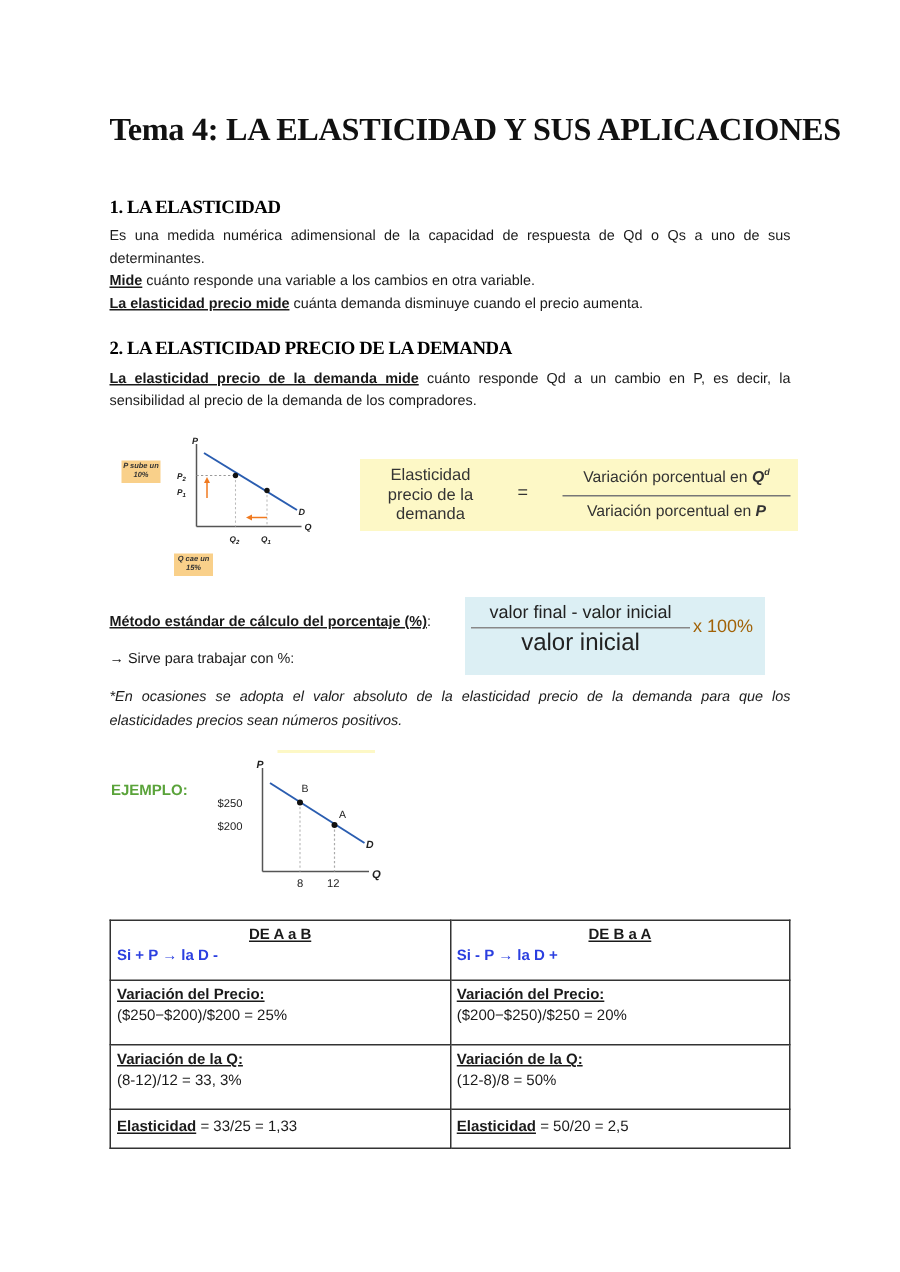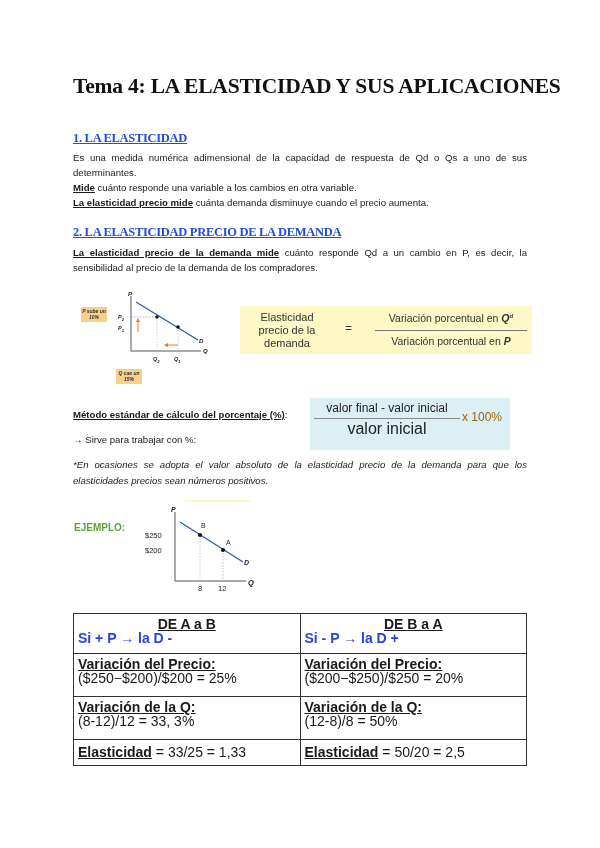--- a/index.html
+++ b/index.html
@@ -1,43 +1,43 @@
 <!DOCTYPE html>
 <html><head>
 <meta charset="utf-8">
 <style>
   html, body { margin: 0; padding: 0; background: #ffffff; }
   body { width: 600px; height: 848px; position: relative; overflow: hidden;
          font-family: "Liberation Sans", sans-serif; color: #111; }
   .abs { position: absolute; }
   .title { left: 73px; top: 74px; font-family: "Liberation Serif", serif; font-weight: bold;
            font-size: 21.5px; letter-spacing: -0.2px; color: #111; white-space: nowrap; }
-  .h2 { font-family: "Liberation Serif", serif; font-weight: bold; font-size: 12.5px; color: #1d4ed8;
-        text-decoration: underline; white-space: nowrap; letter-spacing: -0.3px; }
+  .h2 { font-family: "Liberation Serif", serif; font-weight: bold; font-size: 12.5px; color: #000000;
+        white-space: nowrap; letter-spacing: -0.3px; }
   .p { font-size: 9.6px; line-height: 15px; color: #1a1a1a; }
   .justify { text-align: justify; text-align-last: left; }
   .u { text-decoration: underline; }
   .b { font-weight: bold; }
   .formula1 { left: 240px; top: 306px; width: 292px; height: 48px; background: #fdf8c6; }
   .formula1 .lhs { position: absolute; left: 6px; top: 5px; width: 82px; text-align: center;
                    font-size: 11px; line-height: 13px; color: #333; }
   .formula1 .eq { position: absolute; left: 105px; top: 15px; font-size: 12px; color: #333; }
   .formula1 .num { position: absolute; left: 135px; top: 6px; width: 152px; text-align: center; font-size: 10.5px; color: #333; }
   .formula1 .bar { position: absolute; left: 135px; top: 24px; width: 152px; height: 1px; background: #777; }
   .formula1 .den { position: absolute; left: 135px; top: 29px; width: 152px; text-align: center; font-size: 10.5px; color: #333; }
   .formula2 { left: 310px; top: 398px; width: 200px; height: 52px; background: #dceff4; }
   .formula2 .num { position: absolute; left: 4px; top: 3px; width: 146px; text-align: center; font-size: 12px; color: #222; }
   .formula2 .bar { position: absolute; left: 4px; top: 20px; width: 146px; height: 1px; background: #888; }
   .formula2 .den { position: absolute; left: 4px; top: 22px; width: 146px; text-align: center; font-size: 16px; color: #222; }
   .formula2 .mult { position: absolute; left: 152px; top: 12px; font-size: 12px; color: #a16207; }
   .italic { font-style: italic; }
   .ejemplo { left: 74px; top: 522px; font-size: 10px; font-weight: bold; color: #5aa33a; }
   table.t { position: absolute; left: 73px; top: 613px; width: 454px; border-collapse: collapse; }
   table.t td { border: 1.5px solid #333; vertical-align: top; width: 50%; padding: 3px 4px 4px 4px;
-               font-size: 14px; line-height: 14px; color: #1a1a1a; }
+               font-size: 10px; line-height: 14px; color: #1a1a1a; }
   .blue { color: #2b3fe0; font-weight: bold; }
   .center { text-align: center; }
   .tag { background: #f9d08a; font-size: 5px; font-weight: bold; font-style: italic; text-align: center; line-height: 6px; color: #333; }
 </style>
 </head>
 <body>
 
 <div class="abs title">Tema 4: LA ELASTICIDAD Y SUS APLICACIONES</div>
 
 <div class="abs h2" style="left:73px; top:131px;">1. LA ELASTICIDAD</div>

